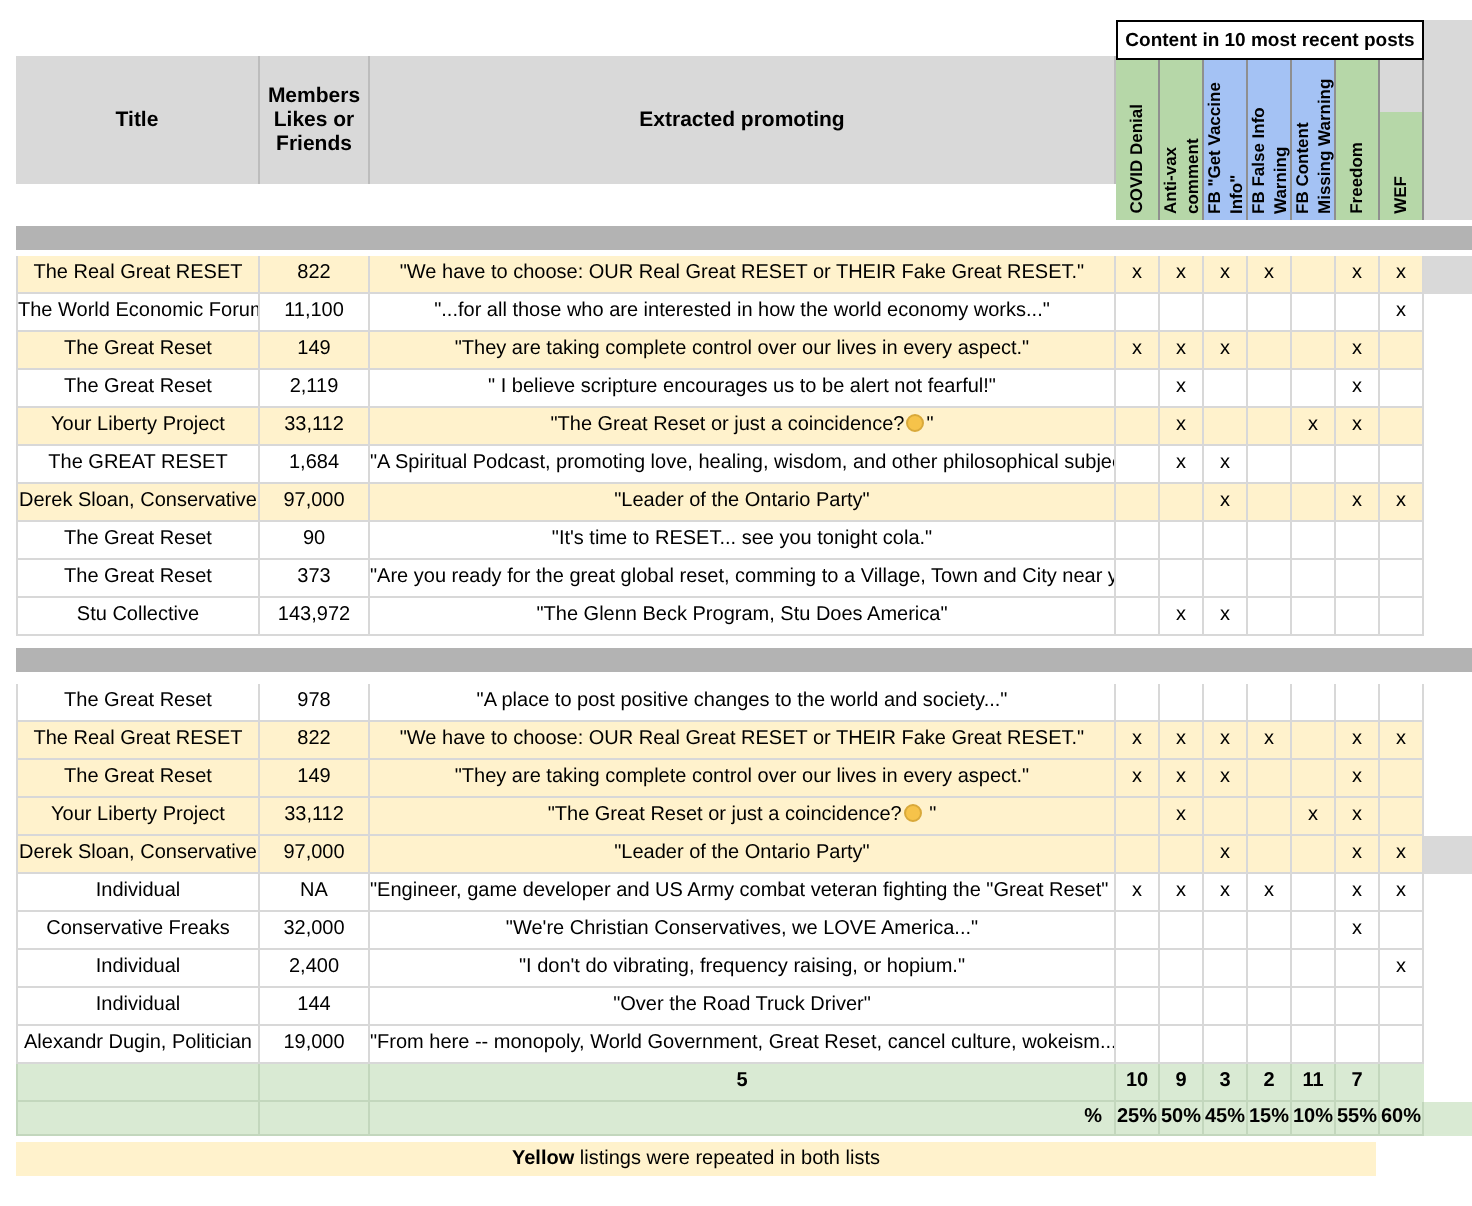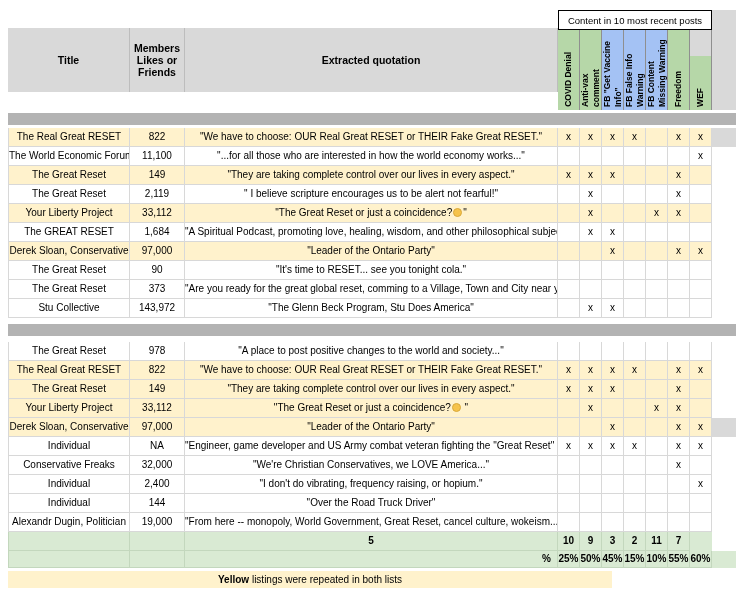--- a/index.html
+++ b/index.html
@@ -9,21 +9,21 @@
   
   .header{position:relative;height:100px;}
   .head-left{position:absolute;top:18px;height:64px;background:var(--header-gray,#d9d9d9);
     display:flex;align-items:center;justify-content:center;text-align:center;
     font-weight:bold;font-size:10.5px;line-height:12px;box-sizing:border-box;
     border-right:1px solid #bdbdbd;}
   #hTitle{left:0;width:122px;}
   #hMembers{left:122px;width:55px;}
   #hQuote{left:177px;width:373px;}
   .group-box{position:absolute;left:550px;top:0;width:154px;height:20px;box-sizing:border-box;
-    border:1px solid #000;background:#fff;font-weight:normal;font-size:9.5px;white-space:nowrap;
+    border:1px solid #000;background:#fff;font-weight:bold;font-size:9.5px;white-space:nowrap;
     display:flex;align-items:center;justify-content:center;}
   .mark-headers{position:absolute;left:0;top:0;width:100%;height:100%;}
   .mark-head{position:absolute;top:20px;width:22px;height:80px;box-sizing:border-box;
     border-right:1px solid #8f8f8f;display:flex;align-items:flex-end;justify-content:center;}
   .mark-head.short{background:var(--header-gray,#d9d9d9);}
   .short-fill{position:absolute;bottom:0;left:0;right:0;height:54px;}
   .vlabel{writing-mode:vertical-rl;transform:rotate(180deg);font-weight:bold;font-size:8.5px;
     line-height:11px;max-height:72px;margin-bottom:3px;position:relative;z-index:1;}
   .extra-head{position:absolute;left:704px;top:0;width:24px;height:100px;background:var(--header-gray,#d9d9d9);}
 
@@ -45,35 +45,35 @@
   .cell.mark{font-size:10px;}
 
   
   .row.totals .cell,.row.percent .cell{background:var(--totals-green,#d9ead3);border-color:#c3d7bd;font-weight:bold;}
   .row.totals .cell.extra,.row.percent .cell.extra{background:var(--totals-green,#d9ead3);}
   .row.percent{height:17px;}
   .row.percent .cell{line-height:16px;}
   .cell.label{text-align:right;padding-right:6px;}
 
   
-  .footer{margin-top:3px;width:604px;height:17px;background:var(--row-highlight,#fff2cc);
+  .footer{margin-top:3px;width:680px;height:17px;background:var(--row-highlight,#fff2cc);
     display:flex;align-items:center;justify-content:center;font-size:10px;}
 
   .emoji{display:inline-block;width:9px;height:9px;border-radius:50%;
     background:#f6c34a;border:1px solid #d9a93a;vertical-align:-1px;margin:0 1px;box-sizing:border-box;}
 </style>
 </head>
 <body>
 
 <div class="sheet">
 
   <div class="header">
     <div class="head-left" id="hTitle">Title</div>
     <div class="head-left" id="hMembers">Members Likes or Friends</div>
-    <div class="head-left" id="hQuote">Extracted quotation</div>
+    <div class="head-left" id="hQuote">Extracted promoting</div>
     <div class="group-box">Content in 10 most recent posts</div>
     <div class="mark-headers">
         <div class="mark-head" style="left: 550px; background: rgb(182, 215, 168);">
           <div class="vlabel">COVID Denial</div>
         </div>
         <div class="mark-head" style="left: 572px; background: rgb(182, 215, 168);">
           <div class="vlabel">Anti-vax comment</div>
         </div>
         <div class="mark-head" style="left: 594px; background: rgb(164, 194, 244);">
           <div class="vlabel">FB "Get Vaccine Info"</div>

